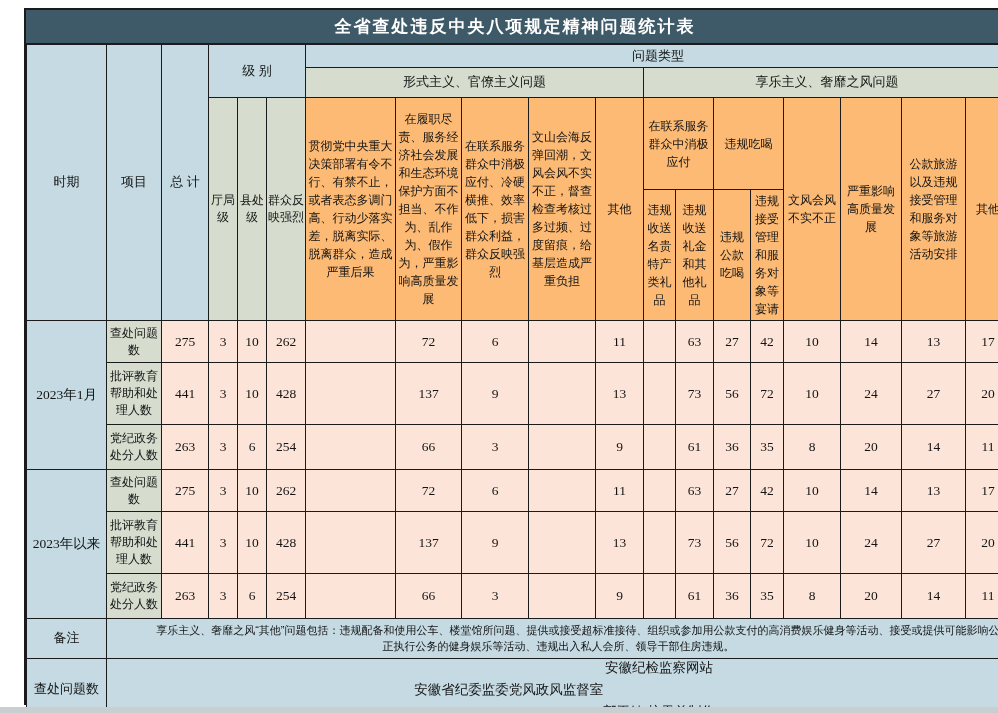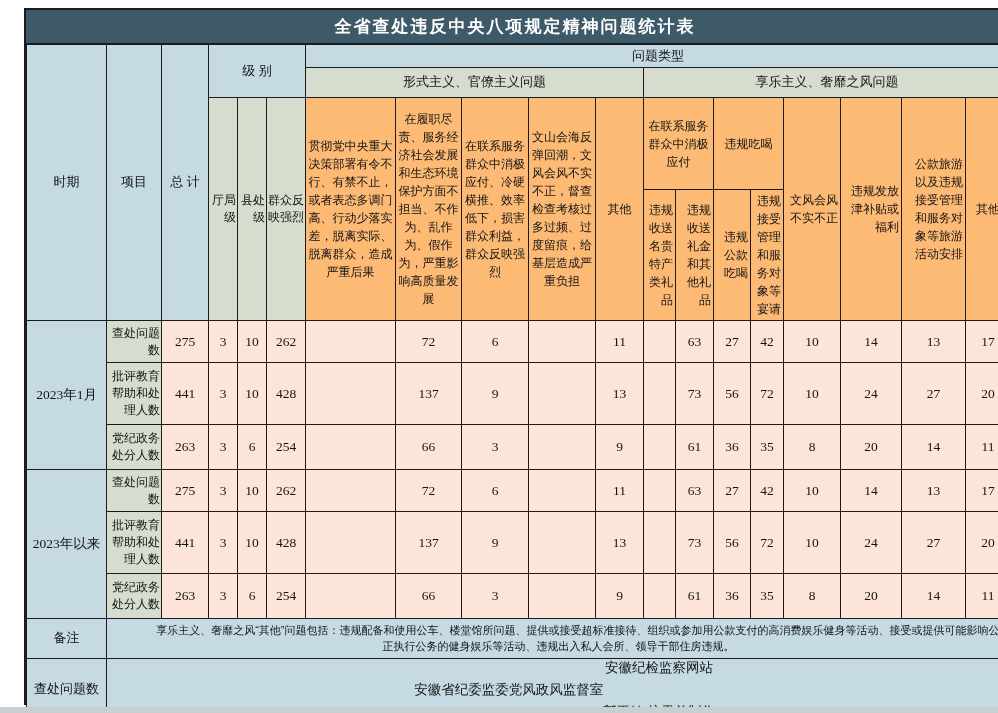--- a/index.html
+++ b/index.html
@@ -25,21 +25,21 @@
   }
   td{
     border:1px solid #1b1b1b;text-align:center;vertical-align:middle;
     padding:1px;font-size:12px;color:#141414;line-height:1.3;overflow:hidden;
   }
   .blue{background:#c5dae3;}
   .green{background:#d6dcce;}
   .cream{background:#fdba74;}
   .pink{background:#fce4d9;}
   .hdr{font-size:13px;}
-  .wrap{word-break:break-all;line-height:1.4;text-align:right;}
+  .wrap{word-break:break-all;line-height:1.4;}
   .longtxt{font-size:12px;line-height:1.5;padding:2px;}
   .num{
     font-family:"Liberation Serif","DejaVu Serif",serif;
     font-size:13.5px;
   }
   .remark-cell{text-align:left;padding:2px 10px;}
   .remark-text{font-size:11px;line-height:1.45;text-indent:3.5em;text-align:center;}
   .source-cell{padding:0 10px;}
   .source-flex{display:flex;align-items:center;justify-content:center;font-size:13.5px;}
   .source-left{margin-left:48px;}
@@ -92,21 +92,21 @@
       <td class="green wrap" rowspan="2">县处级</td>
       <td class="green wrap" rowspan="2">群众反映强烈</td>
       <td class="cream longtxt" rowspan="2">贯彻党中央重大决策部署有令不行、有禁不止，或者表态多调门高、行动少落实差，脱离实际、脱离群众，造成严重后果</td>
       <td class="cream longtxt" rowspan="2">在履职尽责、服务经济社会发展和生态环境保护方面不担当、不作为、乱作为、假作为，严重影响高质量发展</td>
       <td class="cream longtxt" rowspan="2">在联系服务群众中消极应付、冷硬横推、效率低下，损害群众利益，群众反映强烈</td>
       <td class="cream longtxt" rowspan="2">文山会海反弹回潮，文风会风不实不正，督查检查考核过多过频、过度留痕，给基层造成严重负担</td>
       <td class="cream longtxt" rowspan="2">其他</td>
       <td class="cream longtxt" colspan="2">在联系服务群众中消极应付</td>
       <td class="cream longtxt" colspan="2">违规吃喝</td>
       <td class="cream longtxt wrap" rowspan="2">文风会风不实不正</td>
-      <td class="cream longtxt wrap" rowspan="2">违规发放津补贴或福利</td>
+      <td class="cream longtxt wrap" rowspan="2">严重影响高质量发展</td>
       <td class="cream longtxt wrap" rowspan="2">公款旅游以及违规接受管理和服务对象等旅游活动安排</td>
       <td class="cream longtxt" rowspan="2">其他</td>
     </tr>
 
     <tr style="height:130px">
       <td class="cream longtxt wrap">违规收送名贵特产类礼品</td>
       <td class="cream longtxt wrap">违规收送礼金和其他礼品</td>
       <td class="cream longtxt wrap">违规公款吃喝</td>
       <td class="cream longtxt wrap">违规接受管理和服务对象等宴请</td>
     </tr>

